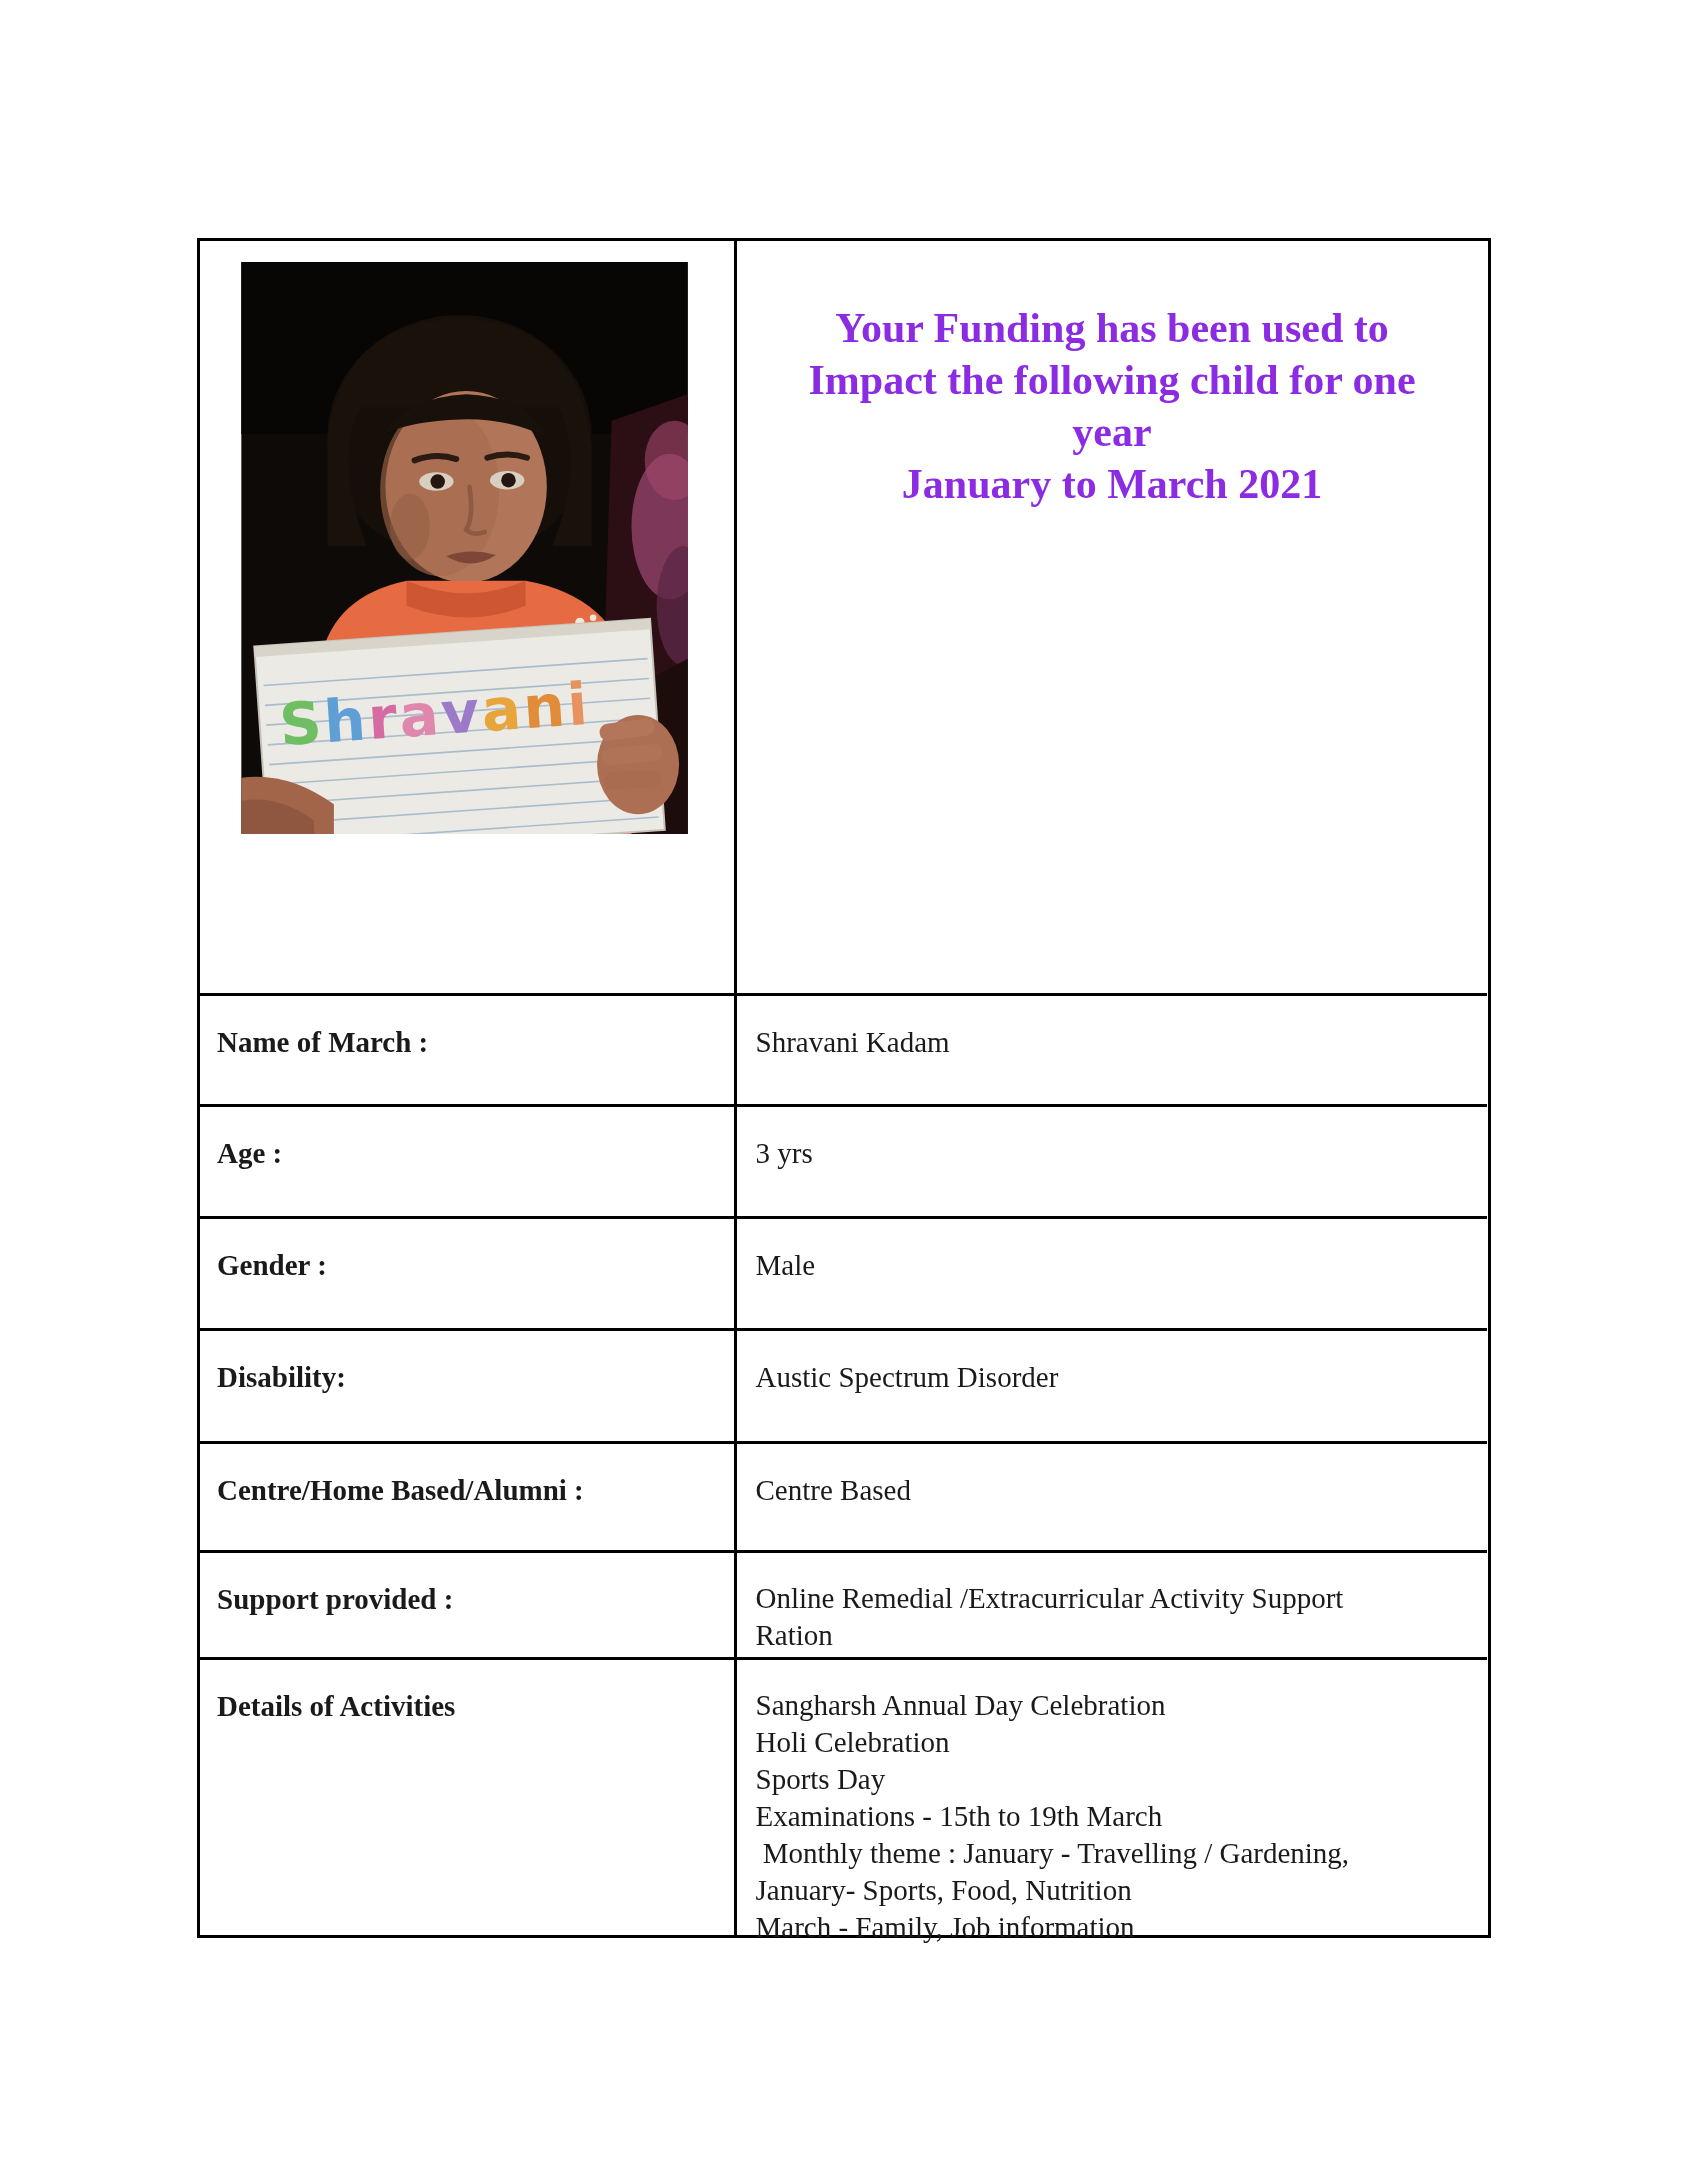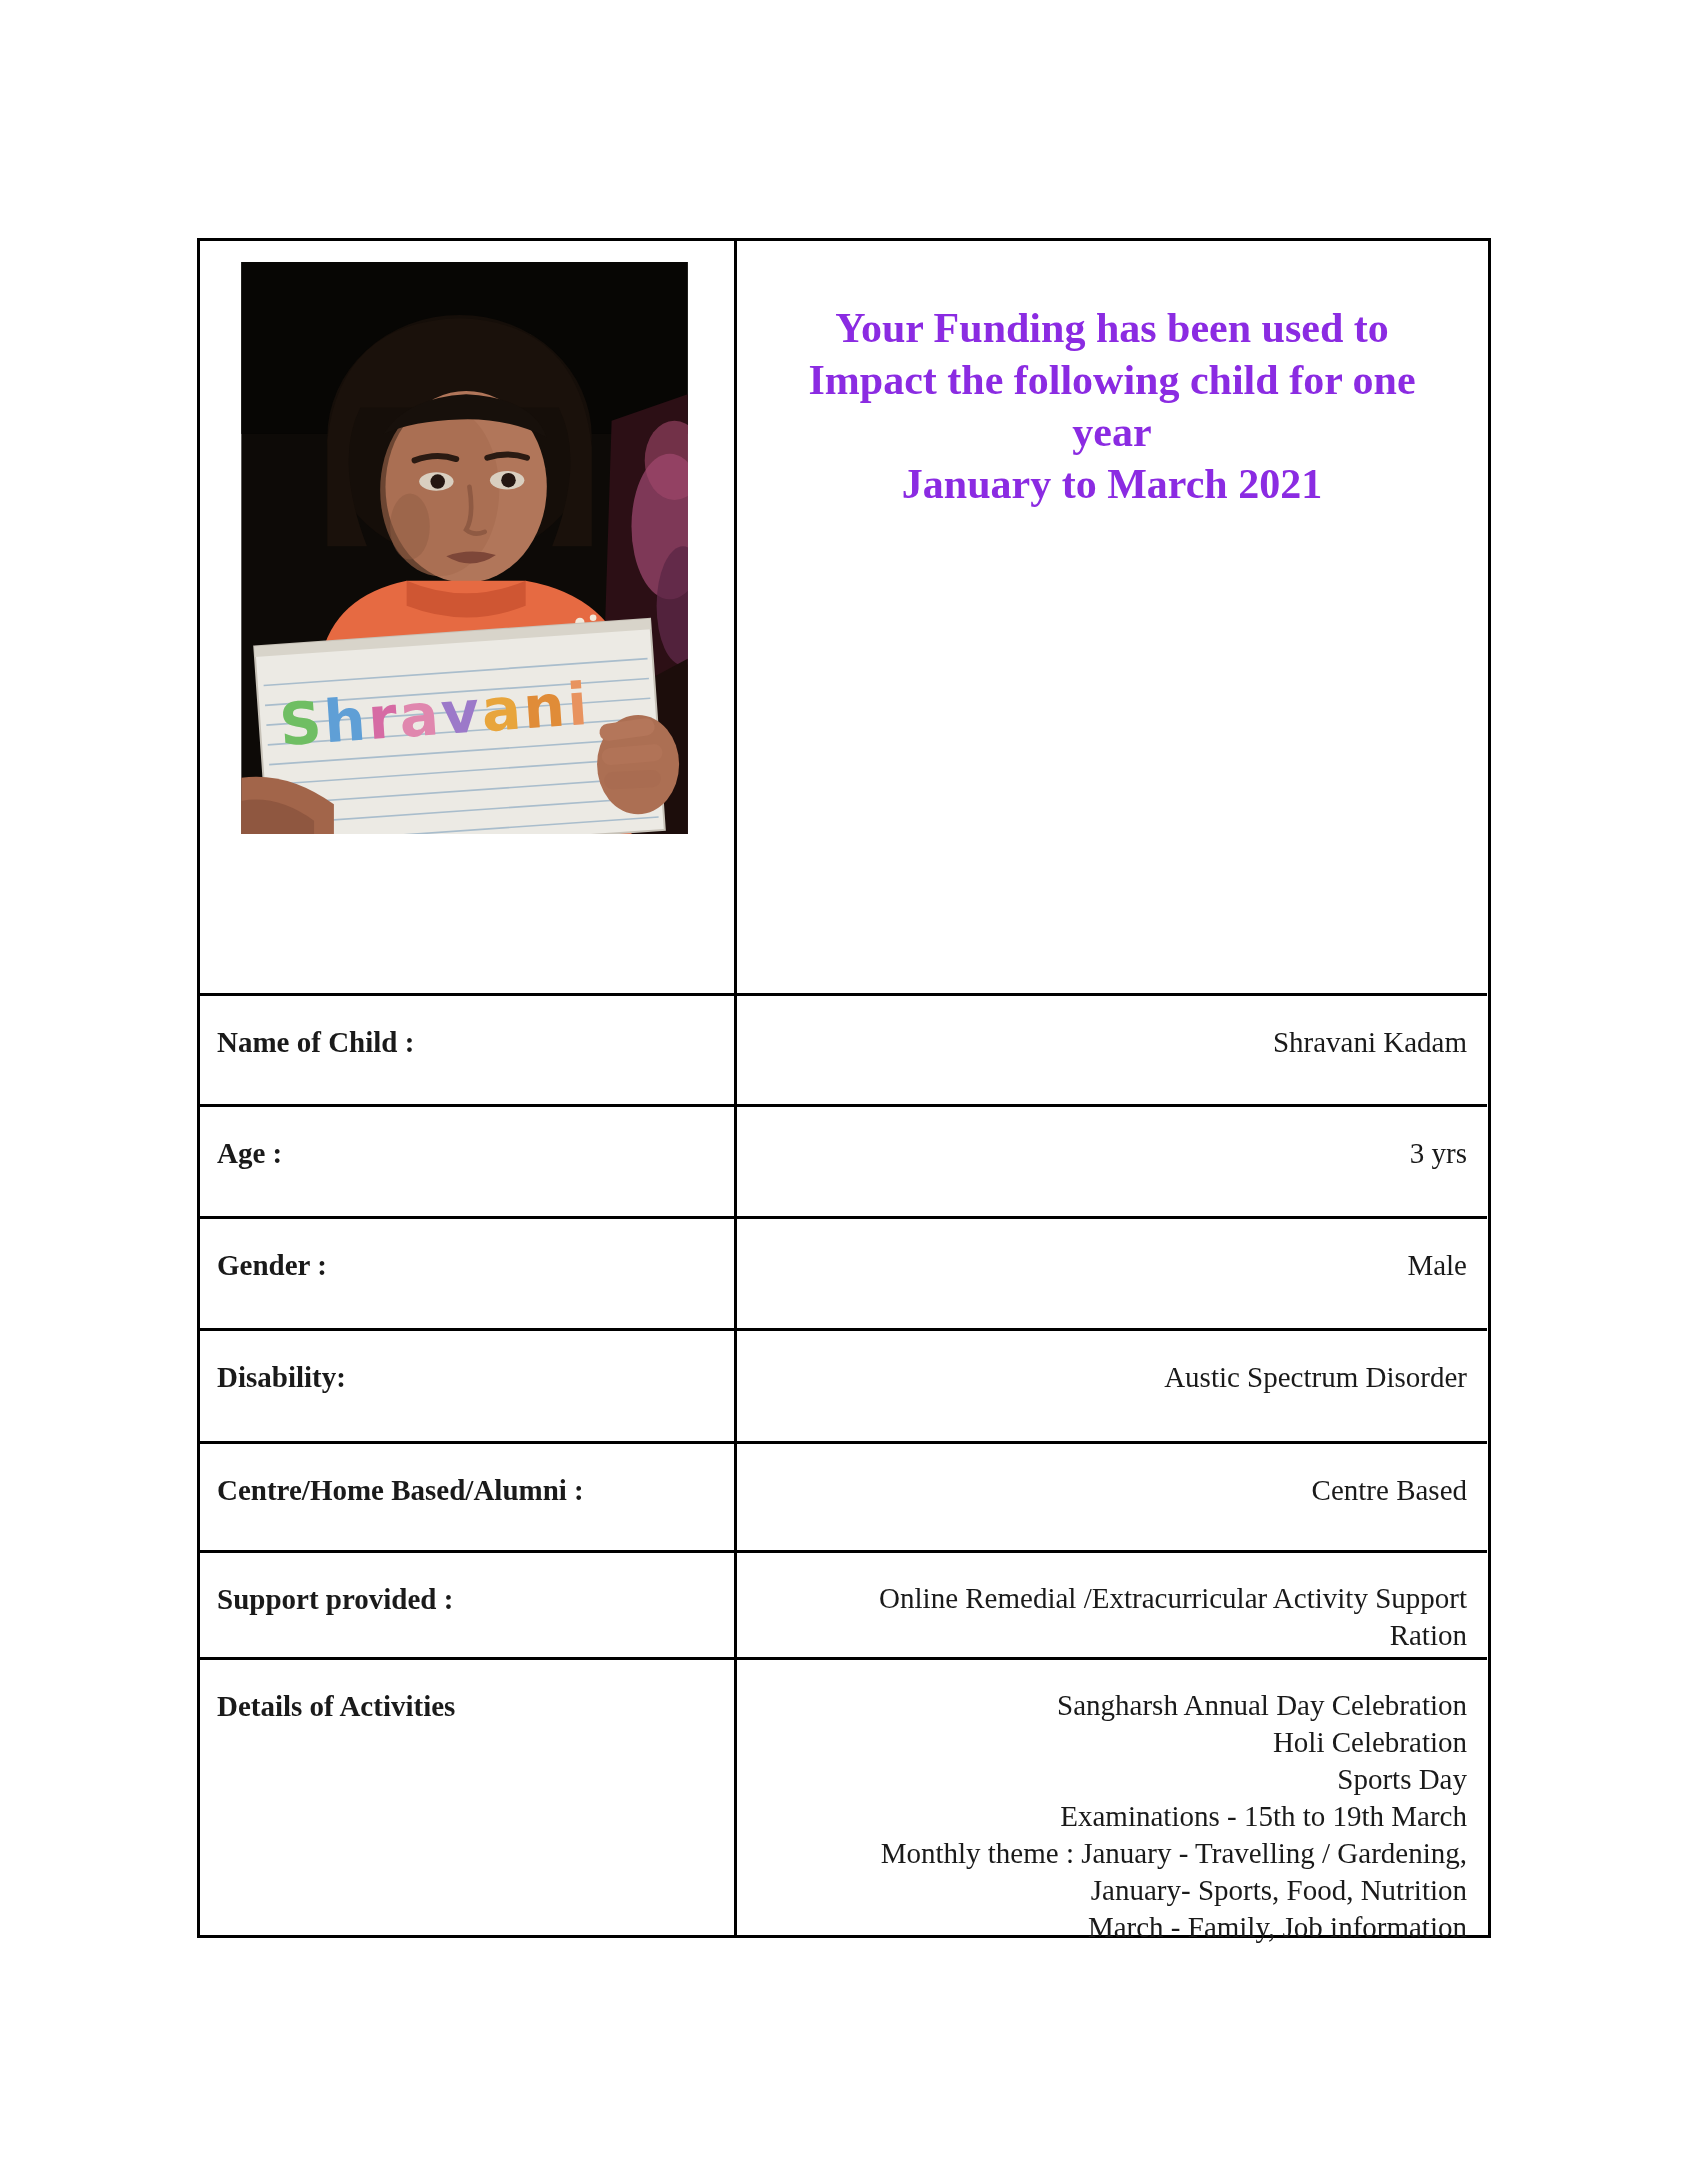--- a/index.html
+++ b/index.html
@@ -52,21 +52,20 @@
     padding: 28px 13.2px 0 17px;
   }
   .label-text {
     font-size: 29px;
     line-height: 37px;
     font-weight: bold;
     color: #1a1a1a;
   }
   .value-cell {
     padding: 28px 20px 0 18.5px;
-    text-align: right;
   }
   .value-cell.multiline {
     padding-top: 27px;
   }
   .value-text {
     font-size: 29px;
     line-height: 37px;
     font-weight: normal;
     color: #1a1a1a;
     white-space: pre-wrap;
@@ -174,21 +173,21 @@
       </svg>
     </div>
     <div class="cell rowline title-cell">
       <div class="report-title" style="color: rgb(139, 43, 226); margin-top: 44px;">Your Funding has been used to
 Impact the following child for one
 year
 January to March 2021</div>
     </div>
 
     <div class="cell col1 rowline label-cell">
-      <span class="label-text">Name of Child :</span>
+      <span class="label-text">Name of March :</span>
     </div>
     <div class="cell rowline value-cell">
       <span class="value-text">Shravani Kadam</span>
     </div>
 
     <div class="cell col1 rowline label-cell">
       <span class="label-text">Age :</span>
     </div>
     <div class="cell rowline value-cell">
       <span class="value-text">3 yrs</span>

